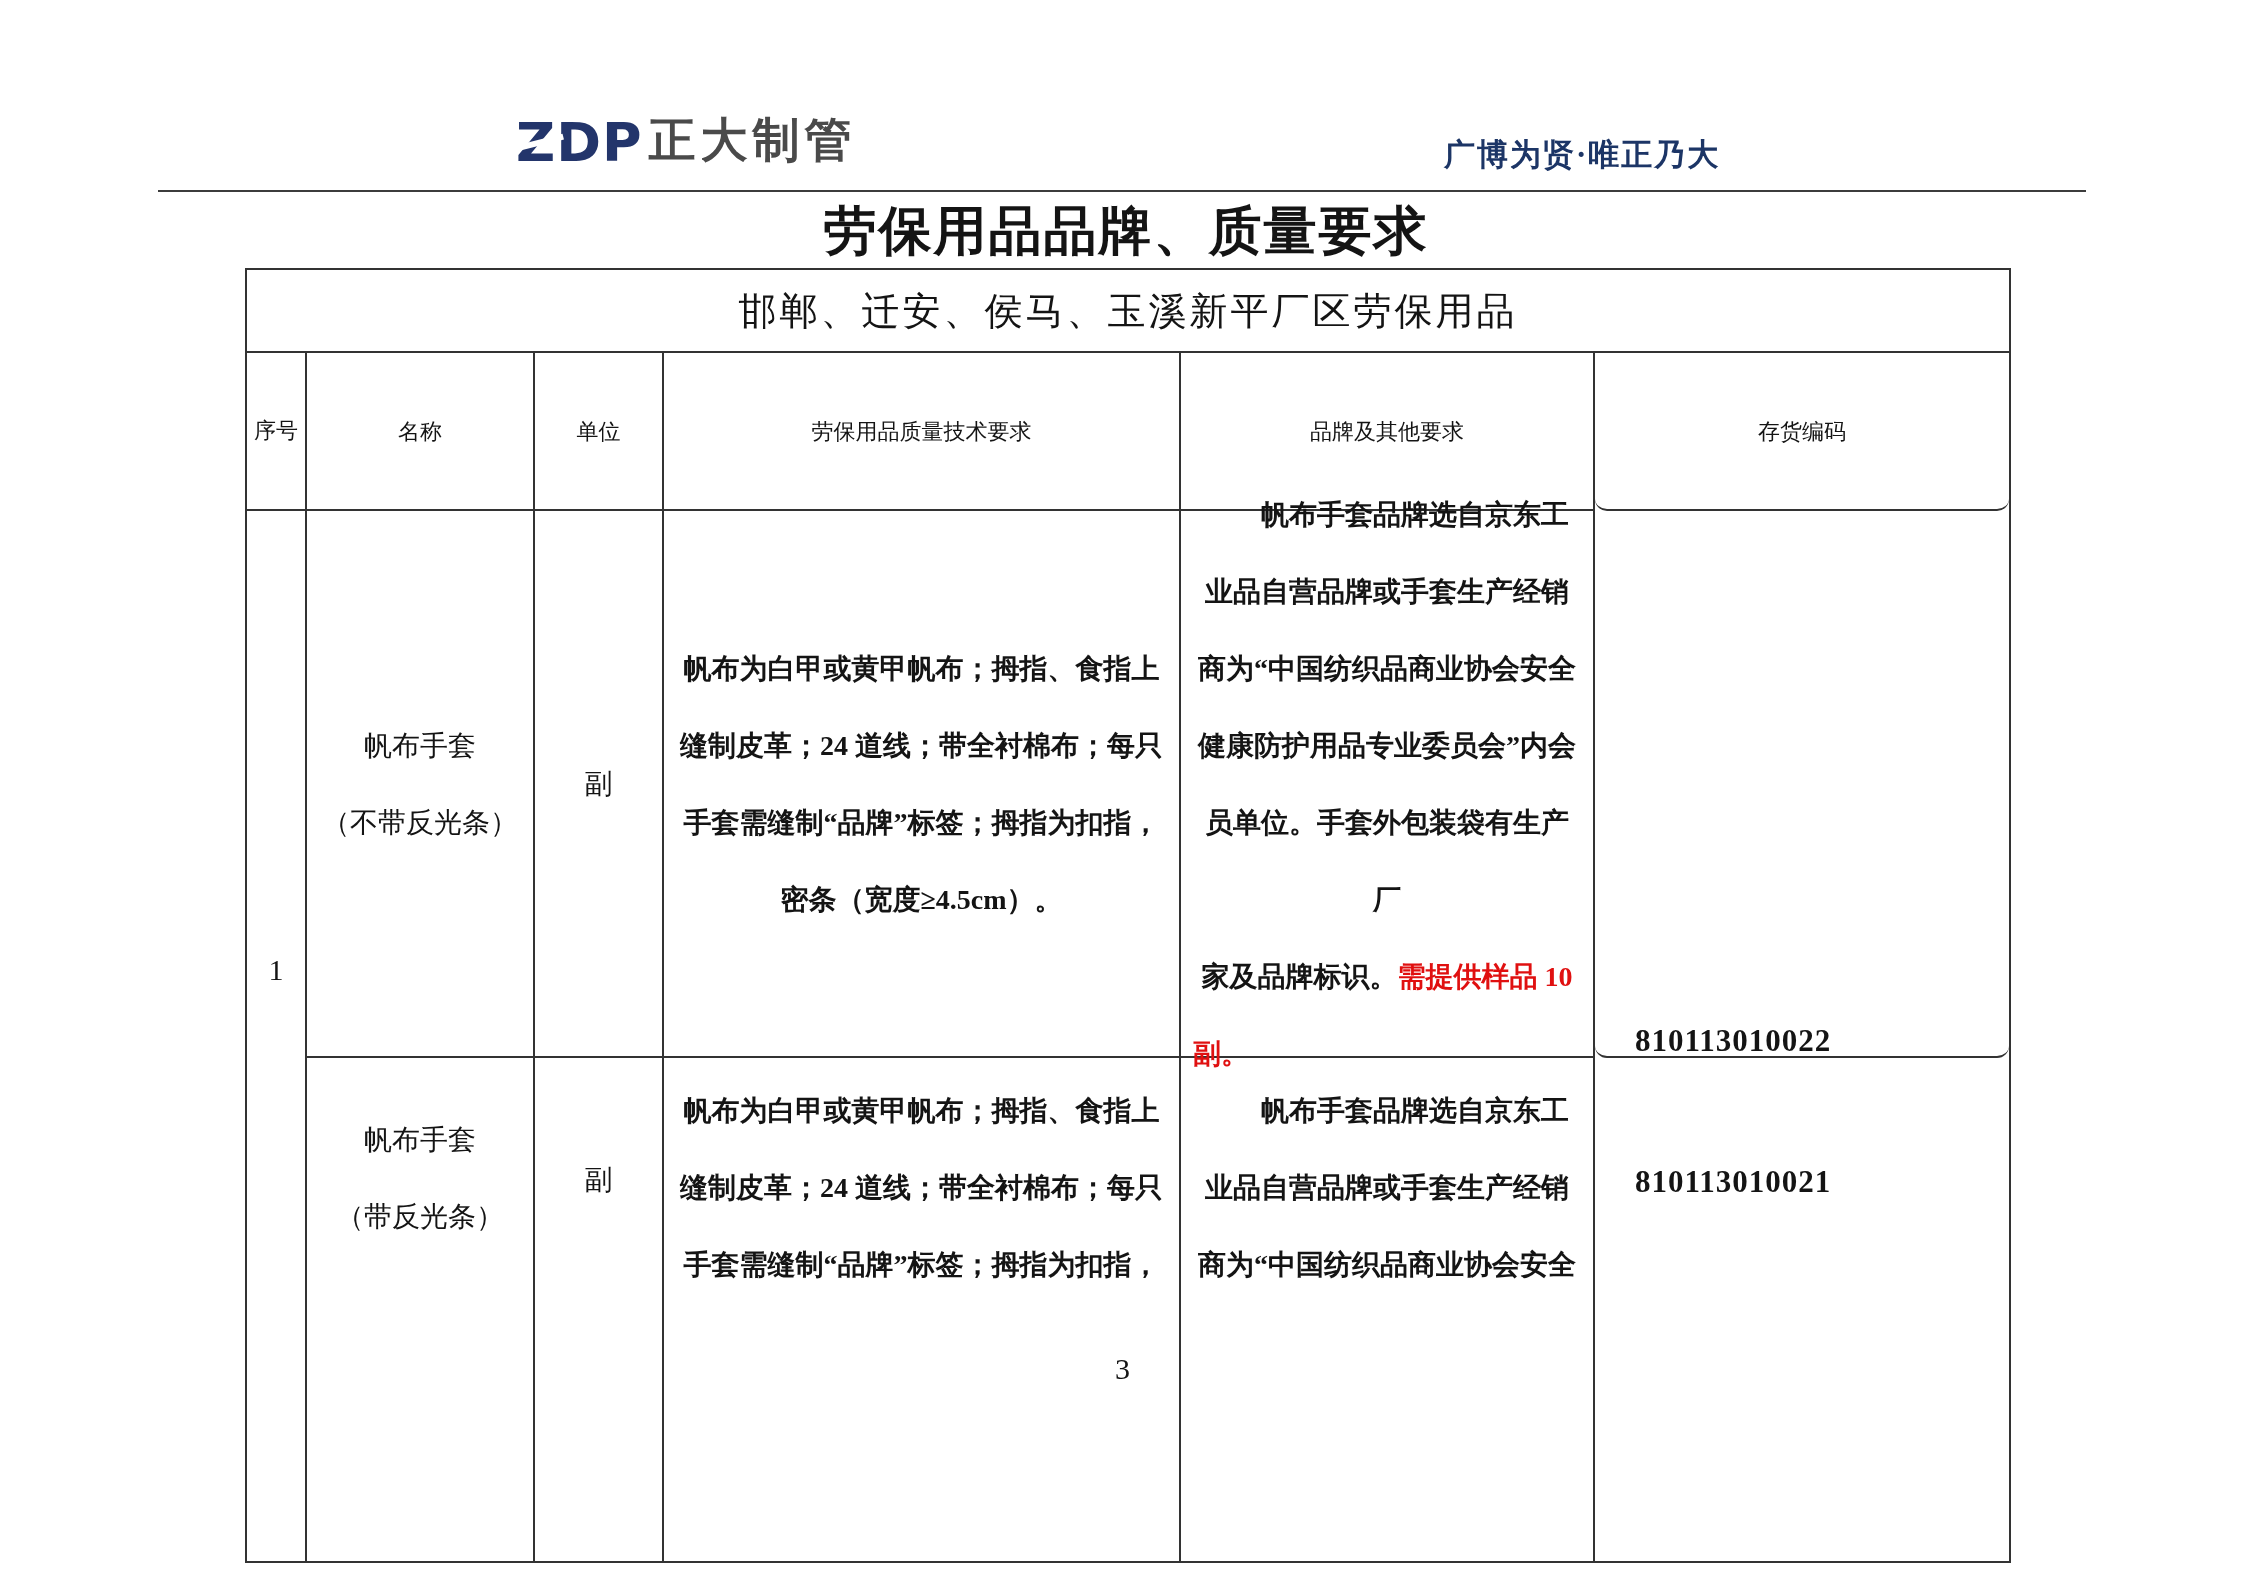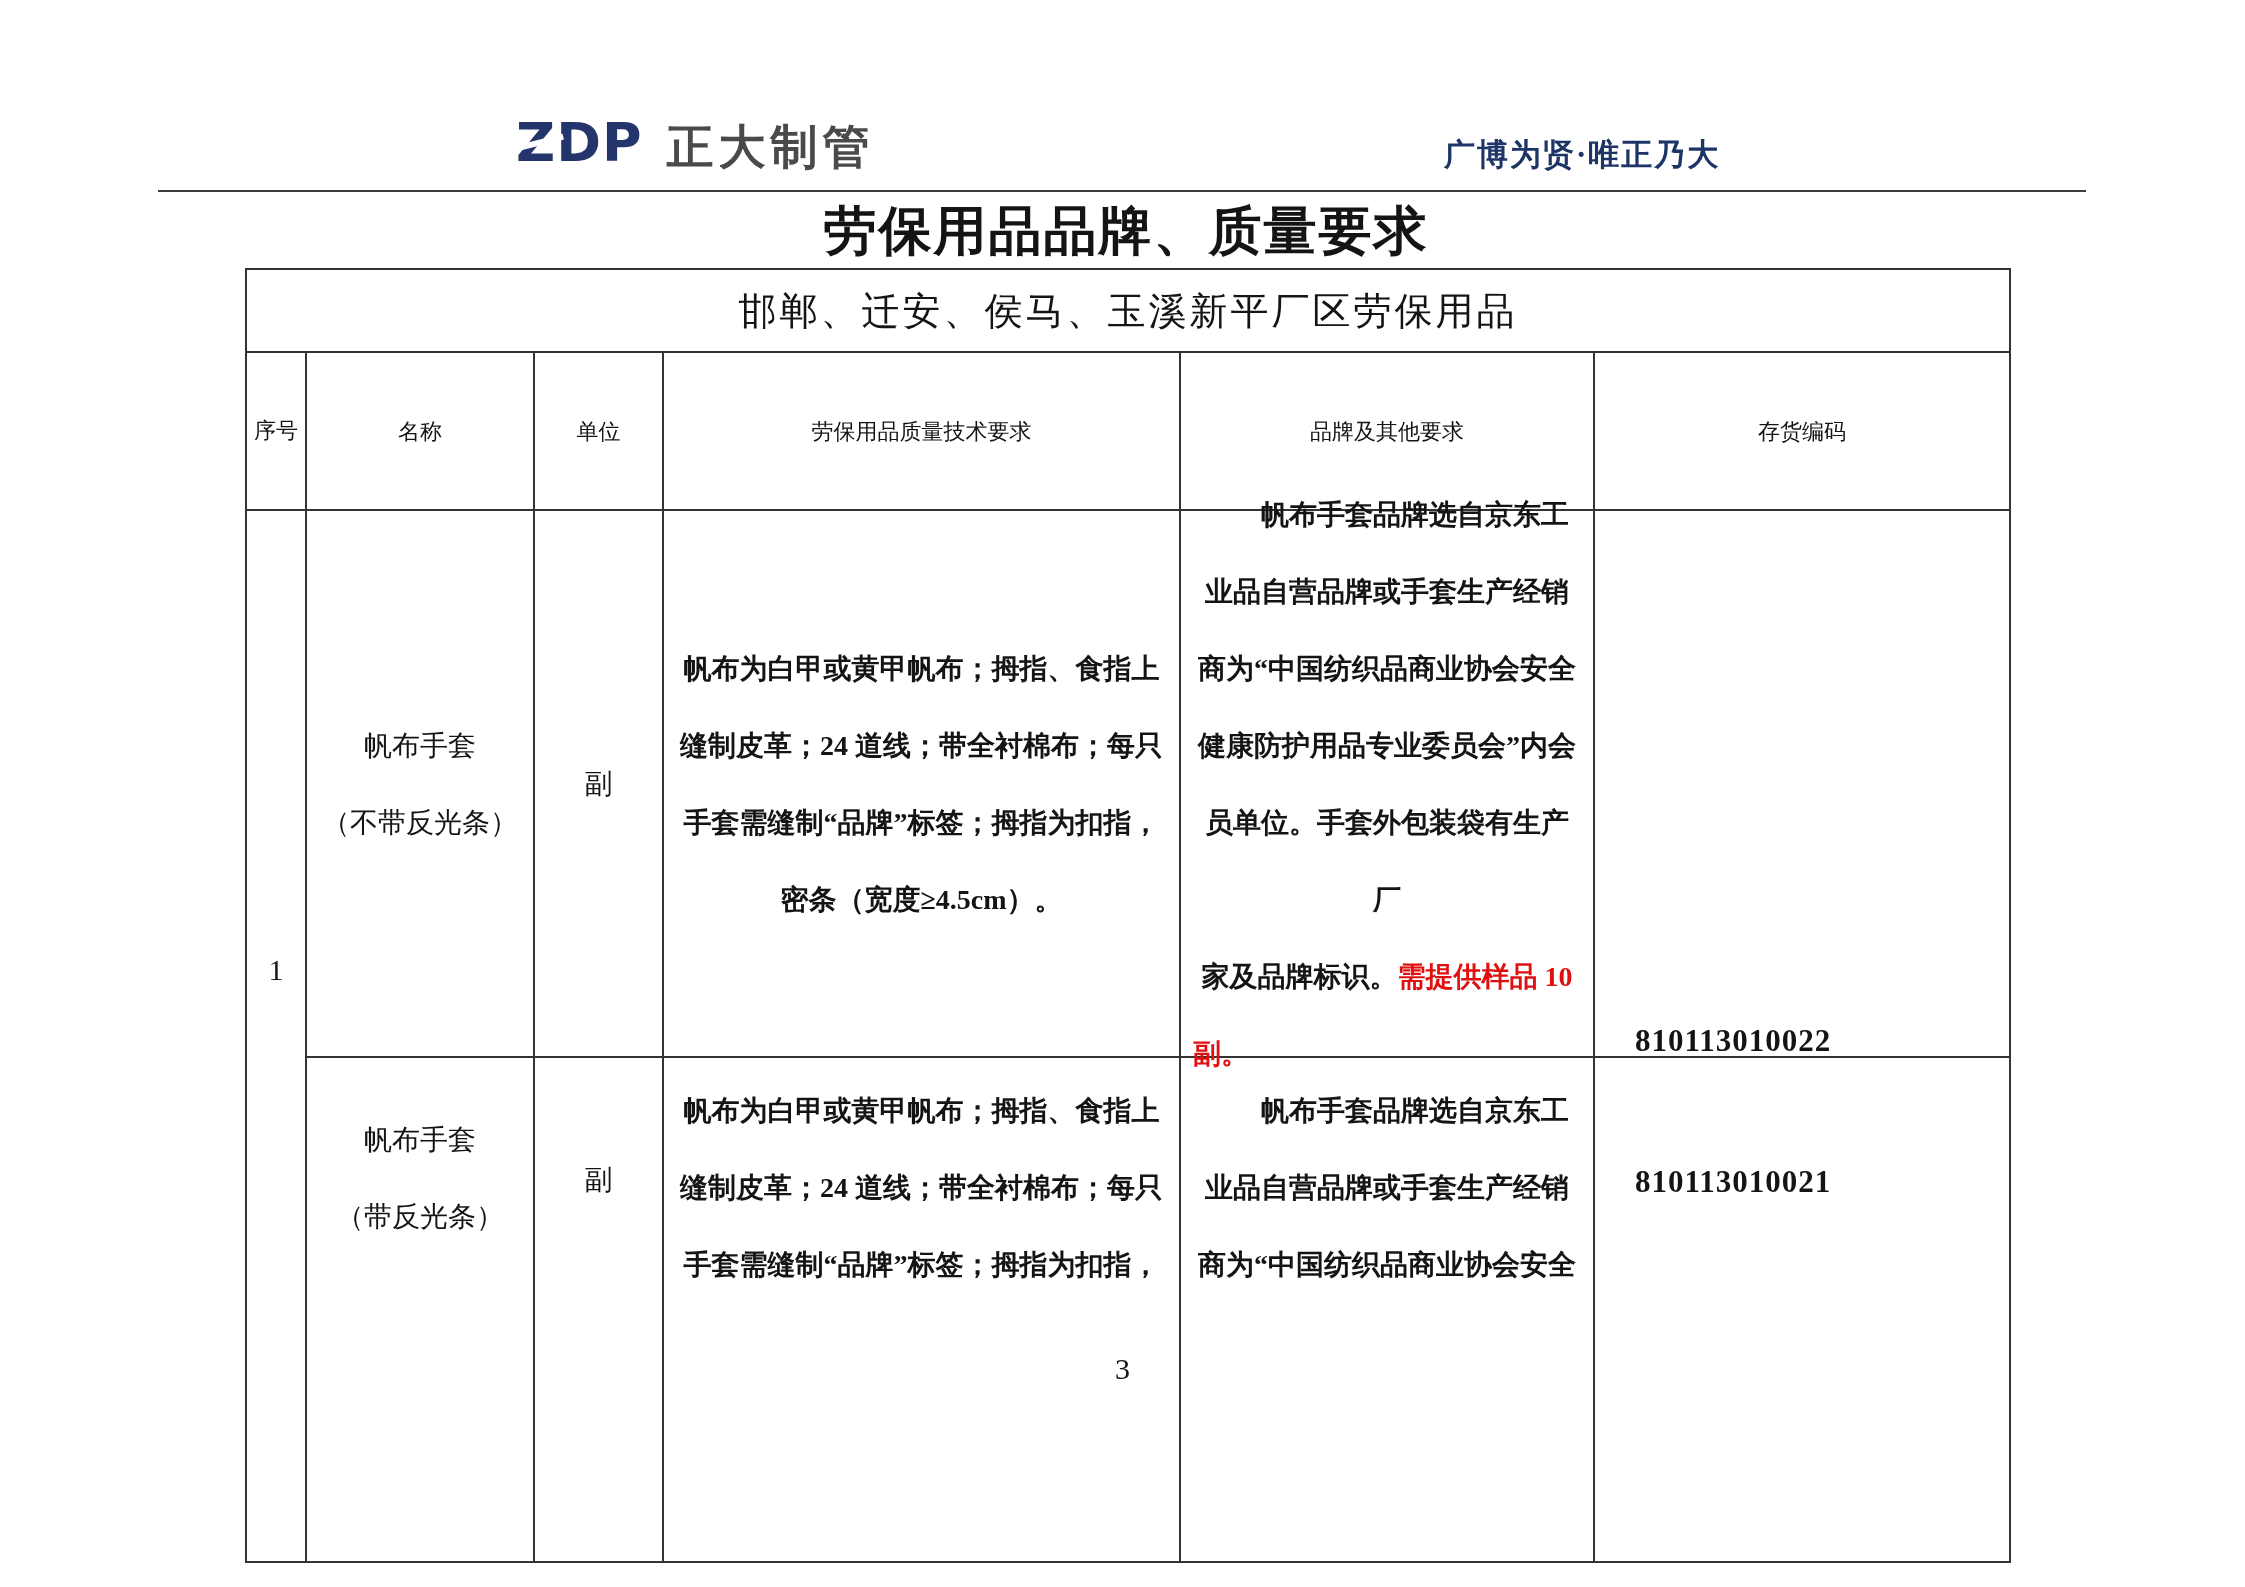--- a/index.html
+++ b/index.html
@@ -9,21 +9,21 @@
     --red:#e01010;
     --gray:#4a4a4a;
   }
   html,body{margin:0;padding:0;}
   body{
     width:2245px;height:1587px;background:#ffffff;position:relative;
     font-family:"Liberation Serif","DejaVu Serif",serif;color:var(--ink);
     overflow:hidden;
   }
   
-  .logo{position:absolute;left:516px;top:116px;display:flex;align-items:flex-end;gap:24px;}
+  .logo{position:absolute;left:516px;top:116px;display:flex;align-items:flex-start;gap:6px;}
   .logo-zdp{
     font-family:"DejaVu Sans","Liberation Sans",sans-serif;
     font-weight:900;font-size:54px;color:#23356b;letter-spacing:1px;position:relative;line-height:1;
   }
   .logo-zdp::after{
     content:"";position:absolute;left:-4px;top:24px;width:52px;height:6px;
     background:#ffffff;transform:rotate(-14deg);
   }
   .logo-cn{
     font-family:"DejaVu Sans","Liberation Sans",sans-serif;
@@ -48,21 +48,21 @@
     grid-template-rows:83px 158px 547px auto;
     overflow:hidden;
   }
   .cell{
     border-right:2px solid var(--border);
     border-bottom:2px solid var(--border);
     box-sizing:border-box;
     display:flex;flex-direction:column;align-items:center;justify-content:center;
     font-size:28px;line-height:77px;text-align:center;
   }
-  .cell.lastcol{border-right:none;}
+  .cell.lastcol{border-right:none;border-radius:12px;}
   .cell.r2{border-bottom:none;}
   .group-header{
     grid-column:1 / -1;font-size:38px;letter-spacing:3px;line-height:1;
   }
   .colhead{font-size:22px;}
   .colhead.serial{line-height:72px;padding:0;}
   .no-cell{
     grid-column:1;grid-row:3 / 5;border-bottom:none;font-size:30px;line-height:1;
   }
   .no-cell span{position:relative;top:-66px;}

